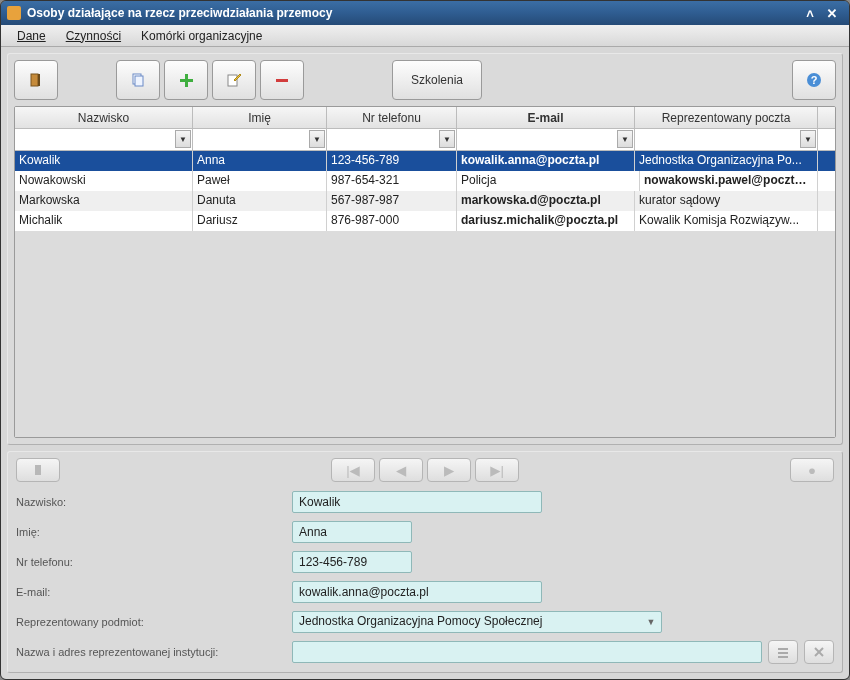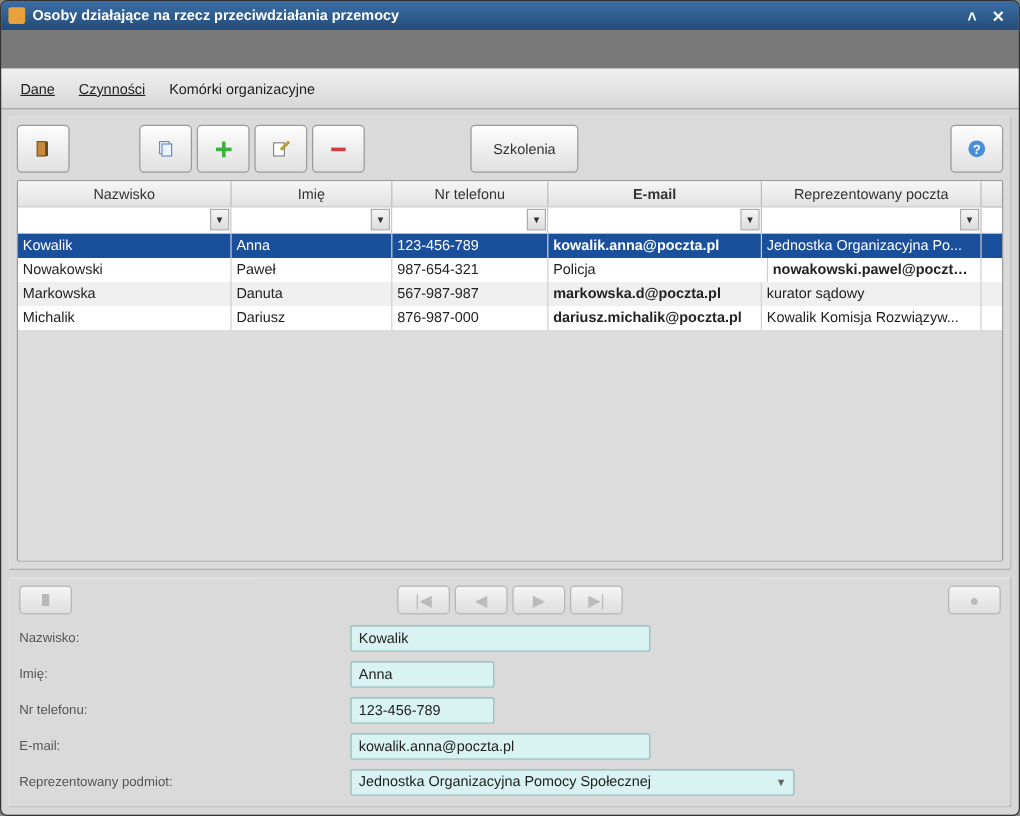--- a/index.html
+++ b/index.html
@@ -42,28 +42,27 @@
   .titlebar .title-text { flex: 1; }
   .titlebar .win-btn {
     color: #fff;
     width: 22px;
     text-align: center;
     cursor: pointer;
     font-weight: bold;
     font-size: 13px;
   }
   .menubar {
-    height: 34px;
+    height: 22px;
     background: linear-gradient(to bottom, #f0f0f0, #d8d8d8);
     display: flex;
     align-items: center;
     padding: 0 6px;
     border-bottom: 1px solid #aaa;
     font-size: 12px;
-    margin-top: 32px;
   }
   .menu-item {
     padding: 2px 10px;
     cursor: pointer;
     color: #222;
   }
   .menu-item .ul { text-decoration: underline; }
   .client {
     flex: 1;
     background: #d7d7d7;
@@ -430,16 +429,33 @@
         <div class="form-label">E-mail:</div>
         <input class="text-input w-lg" value="kowalik.anna@poczta.pl" style="">
       </div>
       <div class="form-row">
         <div class="form-label">Reprezentowany podmiot:</div>
         <div class="select">
           <span>Jednostka Organizacyjna Pomocy Społecznej</span>
           <div class="dd2">▼</div>
         </div>
       </div>
+      <div class="form-row">
+        <div class="form-label">Nazwa i adres reprezentowanej instytucji:</div>
+        <div class="inst-input"></div>
+        <button class="sq-btn">
+          <svg width="14" height="14" viewBox="0 0 14 14">
+              <rect x="2" y="3" width="10" height="2" fill="#aaa"></rect>
+              <rect x="2" y="7" width="10" height="2" fill="#aaa"></rect>
+              <rect x="2" y="11" width="10" height="2" fill="#aaa"></rect>
+            </svg>
+        </button>
+        <button class="sq-btn">
+          <svg width="14" height="14" viewBox="0 0 14 14">
+              <line x1="3" y1="3" x2="11" y2="11" stroke="#aaa" stroke-width="2"></line>
+              <line x1="11" y1="3" x2="3" y2="11" stroke="#aaa" stroke-width="2"></line>
+            </svg>
+        </button>
+      </div>
     </div>
 
   </div>
 </div>
 
 </body></html>

